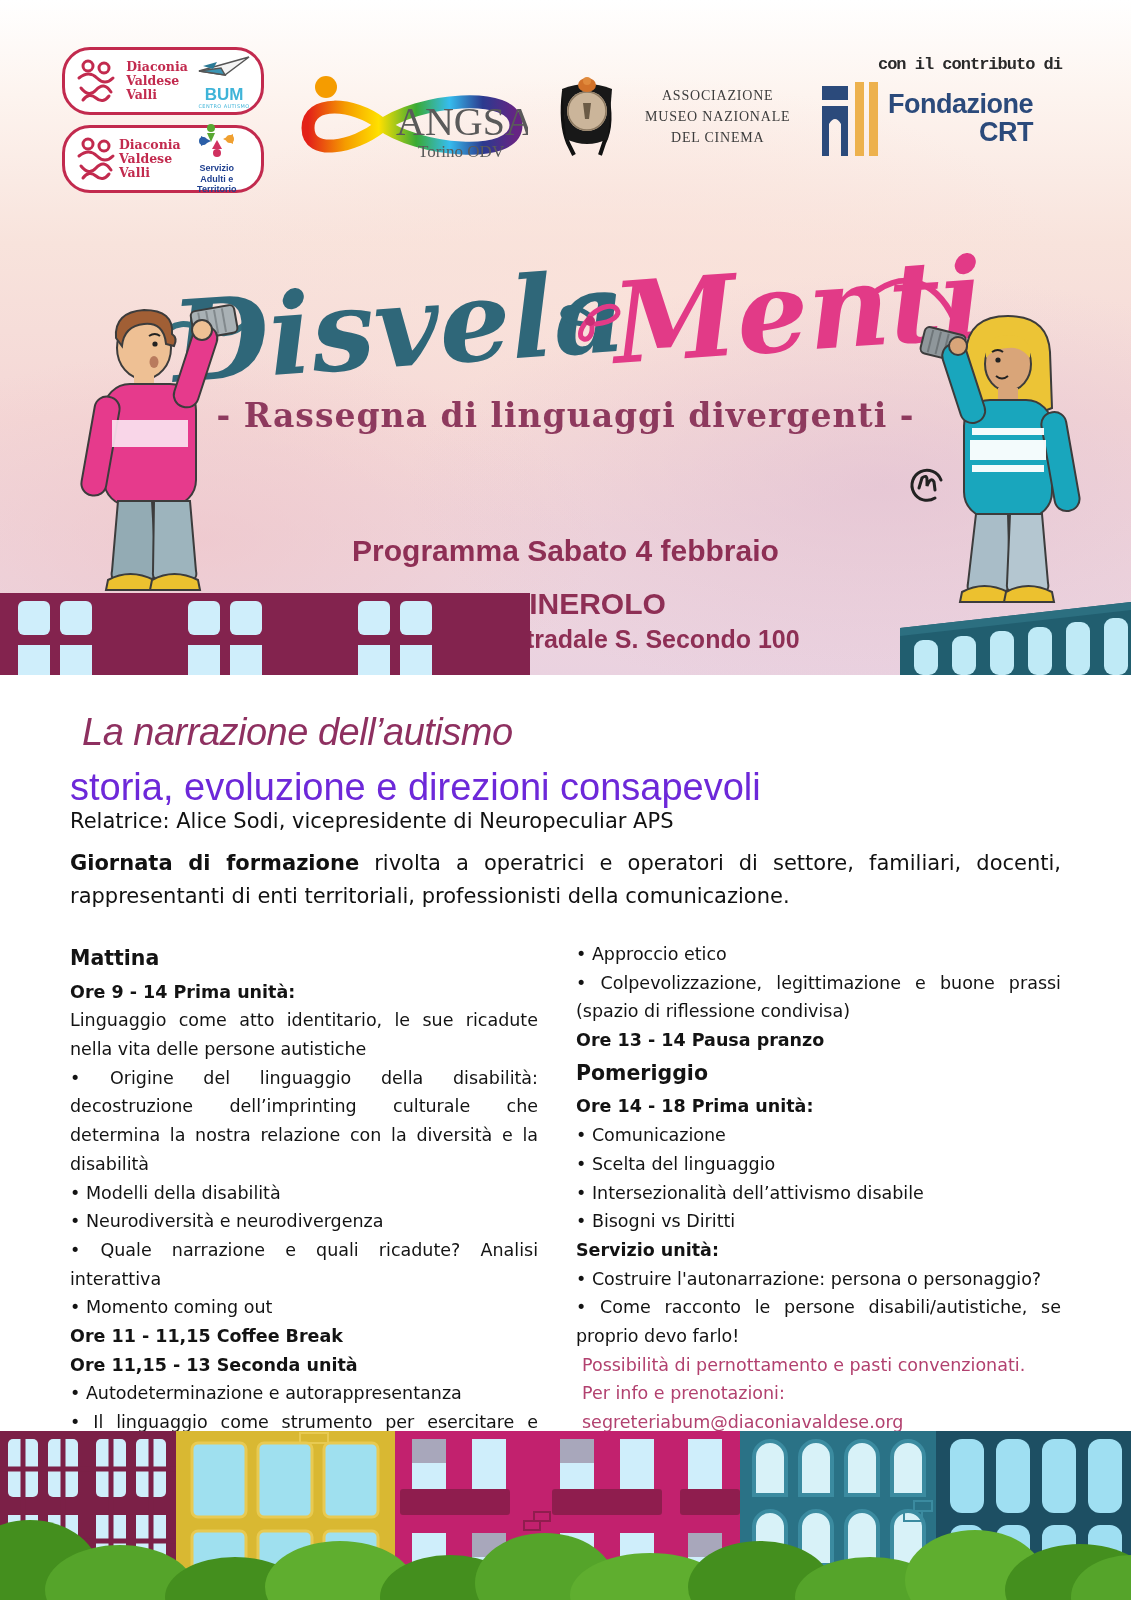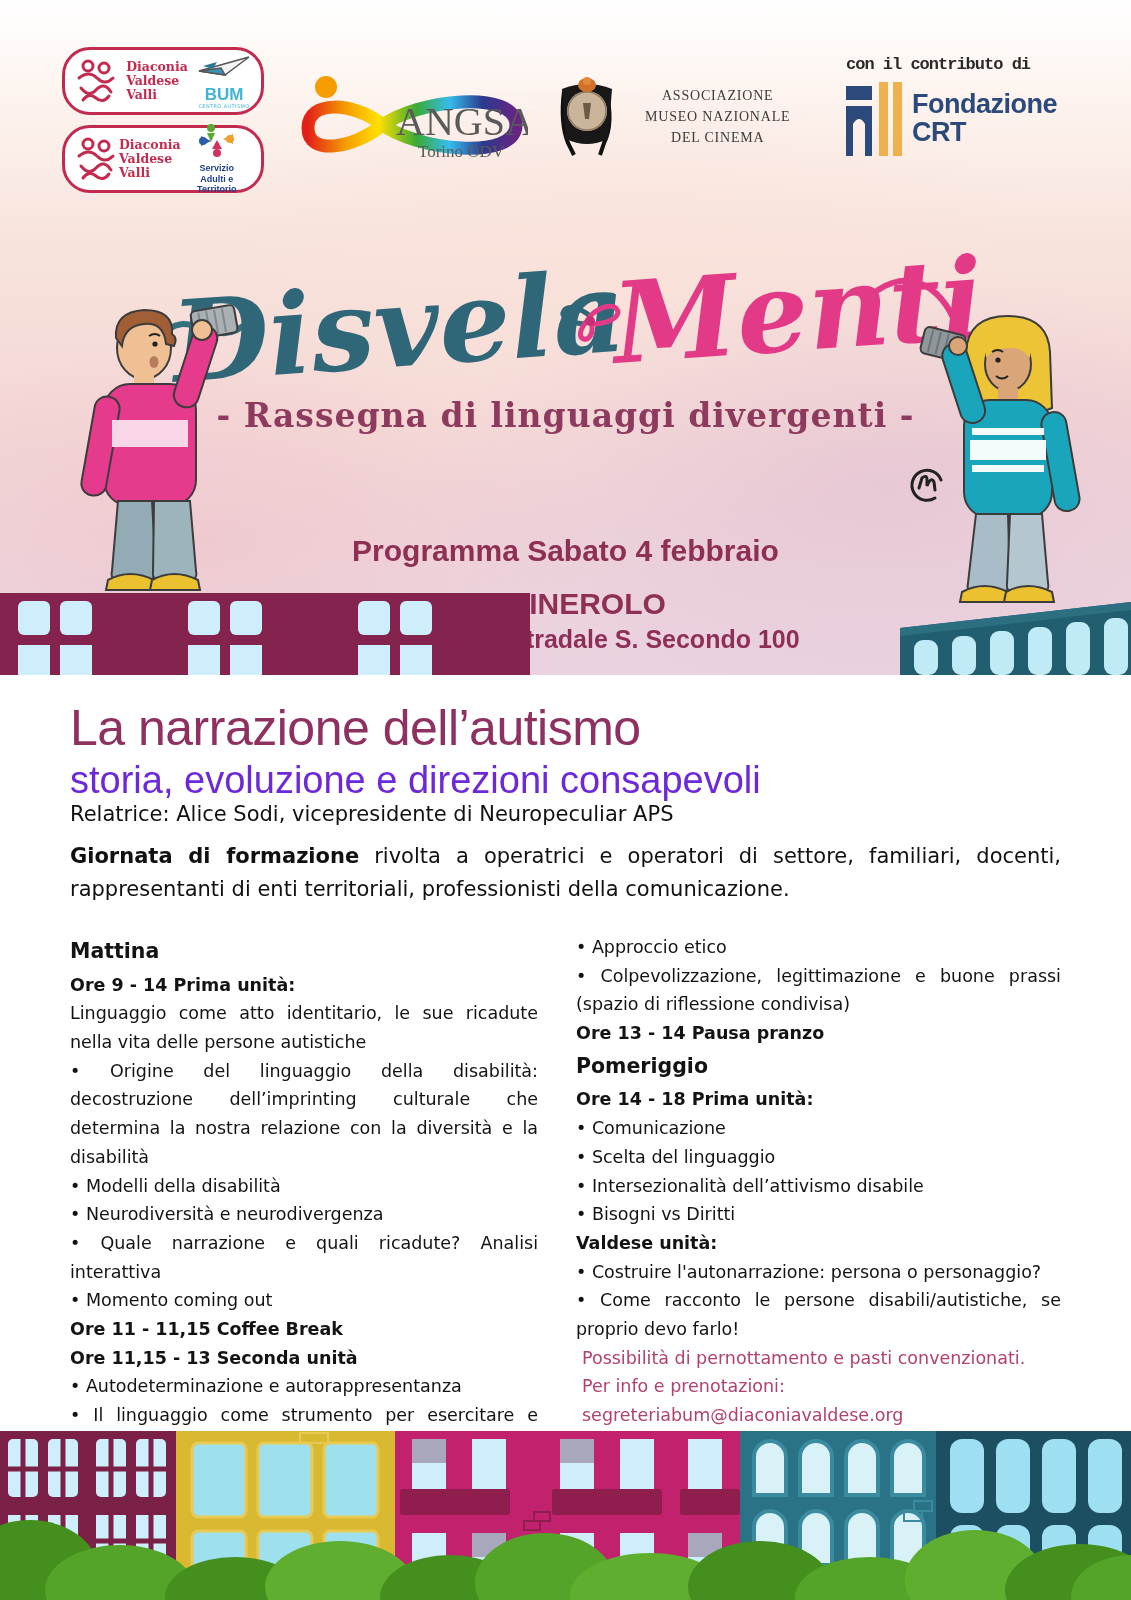--- a/index.html
+++ b/index.html
@@ -27,42 +27,42 @@
   .badge .dia-text{font-family:"DejaVu Serif",serif;font-weight:bold;color:#c22a4e;font-size:12.5px;line-height:1.12;}
   .badge svg{flex:0 0 auto;}
   .bum-label{color:#3fb4d8;font-weight:bold;font-size:17px;line-height:.9;text-align:center;font-family:"Liberation Sans",sans-serif;}
   .bum-sub{font-size:5px;color:#3fb4d8;letter-spacing:.4px;}
   .sat-label{color:#1e3f8f;font-weight:bold;font-size:9px;text-align:center;line-height:1.15;font-family:"Liberation Sans",sans-serif;}
   .angsa{position:absolute;left:296px;top:28px;width:232px;height:100px;}
   .angsa-name{fill:#5a5a5a;font-family:"Liberation Serif",serif;font-size:40px;}
   .angsa-sub{fill:#5a5a5a;font-family:"Liberation Serif",serif;font-size:17px;}
   .museo{position:absolute;left:556px;top:28px;display:flex;align-items:center;gap:27px;}
   .museo-text{font-family:"Liberation Serif",serif;color:#3c3c3c;font-size:14px;letter-spacing:.8px;text-align:center;line-height:1.5;}
-  .crt{position:absolute;left:846px;top:10px;width:240px;}
+  .crt{position:absolute;left:822px;top:10px;width:240px;text-align:right;}
   .crt-pre{font-family:"Liberation Mono",monospace;font-weight:bold;color:#2a2a2a;font-size:17px;letter-spacing:-1px;}
   .crt-logo{display:flex;align-items:center;gap:8px;margin-top:8px;}
   .crt-text{color:#2b4a7b;font-weight:bold;font-family:"Liberation Sans",sans-serif;font-size:27px;line-height:1.02;letter-spacing:-.5px;}
   
   .title-art{position:absolute;top:238px;left:0;width:1131px;height:170px;}
   .tagline{
     position:absolute;top:396px;left:0;width:1131px;text-align:center;
     font-family:"DejaVu Serif",serif;font-weight:bold;font-size:33px;color:#8e3a5e;letter-spacing:1px;
   }
   .event-block{position:absolute;top:534px;left:0;width:1131px;text-align:center;color:#8e2f55;}
   .event-l1{font-size:30px;font-weight:bold;font-family:"Liberation Sans",sans-serif;}
   .event-l2{font-size:30px;font-weight:bold;font-family:"Liberation Sans",sans-serif;margin-top:19px;padding-left:44px;}
   .event-l3{font-size:25px;font-weight:bold;font-family:"Liberation Sans",sans-serif;margin-top:4px;}
   .char-left{position:absolute;left:52px;top:296px;}
   .char-right{position:absolute;left:908px;top:312px;}
   .bldg-left{position:absolute;left:0;top:593px;}
   .bldg-right{position:absolute;left:900px;top:598px;}
   .signature{position:absolute;left:905px;top:460px;}
   
   .main{position:absolute;top:675px;left:0;width:1131px;height:750px;background:#fff;padding:24px 70px 0 70px;box-sizing:border-box;}
-  .h1{font-family:"Liberation Sans",sans-serif;font-weight:normal;color:#8e3060;font-size:50px;letter-spacing:-.5px;margin:0;}
+  .h1{font-family:"Liberation Sans",sans-serif;font-weight:normal;color:#8e3060;font-size:38px;letter-spacing:-.5px;margin:12px;font-style:italic;}
   .h2{font-family:"Liberation Sans",sans-serif;font-weight:normal;color:#6d28d9;font-size:38px;margin:2px 0 0 0;}
   .speaker{font-size:21px;color:#111;}
   .audience{font-size:21px;color:#111;margin-top:14px;line-height:1.55;text-align:justify;}
   .audience b{font-weight:bold;}
   .columns{display:flex;gap:38px;margin-top:28px;}
   .col-left{flex:0 0 468px;}
   .col-right{flex:1 1 auto;}
   .pi{font-size:17.5px;line-height:1.64;color:#131313;}
   .pi-section{font-weight:bold;font-size:20.5px;margin:2px 0 2px 0;}
   .pi-time{font-weight:bold;}
@@ -365,21 +365,21 @@
       <div class="col-right" id="program-right">
           <div class="pi pi-bullet">• Approccio etico</div>
           <div class="pi pi-bullet">• Colpevolizzazione, legittimazione e buone prassi (spazio di riflessione condivisa)</div>
           <div class="pi pi-time">Ore 13 - 14 Pausa pranzo</div>
           <div class="pi pi-section">Pomeriggio</div>
           <div class="pi pi-time">Ore 14 - 18 Prima unità:</div>
           <div class="pi pi-bullet">• Comunicazione</div>
           <div class="pi pi-bullet">• Scelta del linguaggio</div>
           <div class="pi pi-bullet">• Intersezionalità dell’attivismo disabile</div>
           <div class="pi pi-bullet">• Bisogni vs Diritti</div>
-          <div class="pi pi-time">Valdese unità:</div>
+          <div class="pi pi-time">Servizio unità:</div>
           <div class="pi pi-bullet">• Costruire l'autonarrazione: persona o personaggio?</div>
           <div class="pi pi-bullet">• Come racconto le persone disabili/autistiche, se proprio devo farlo!</div>
           <div class="pi pi-note">Possibilità di pernottamento e pasti convenzionati.</div>
           <div class="pi pi-note">Per info e prenotazioni: segreteriabum@diaconiavaldese.org</div>
           <div class="pi pi-note">POSTI LIMITATI</div>
         </div>
     </div>
   </div>
 
   <svg class="footer" width="1131" height="175" viewBox="0 0 1131 175">

